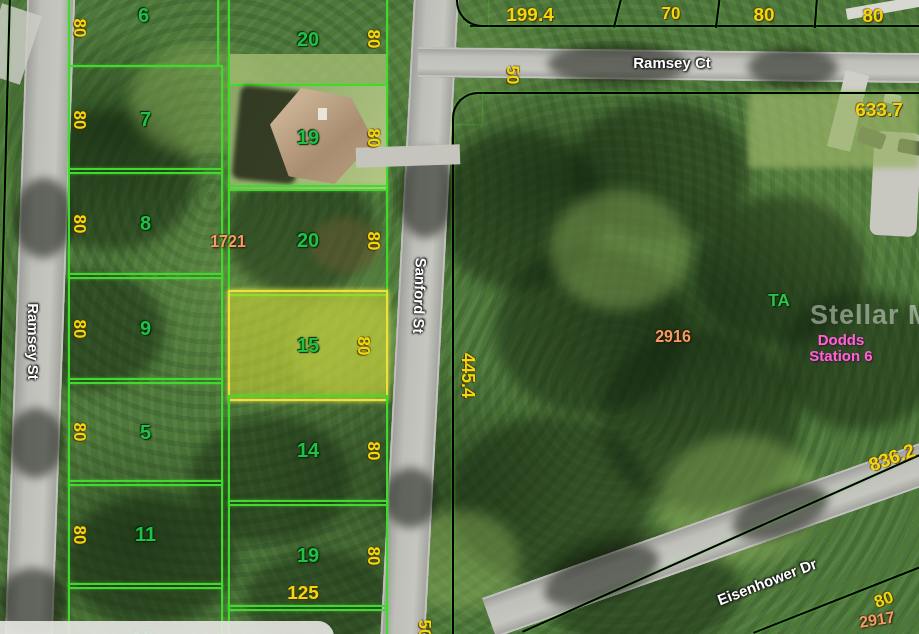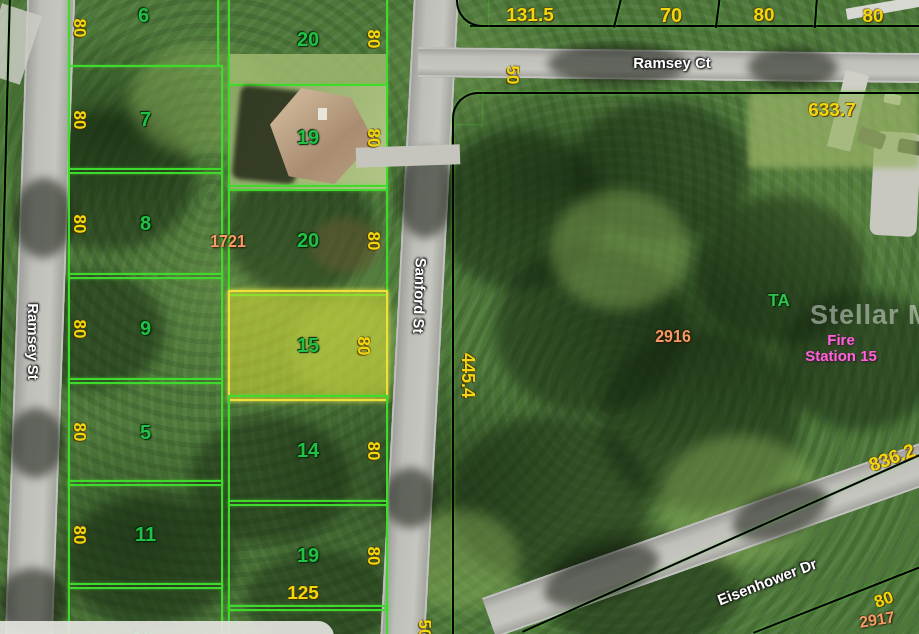--- a/index.html
+++ b/index.html
@@ -174,40 +174,40 @@
       <span class="dim vdim-right">80</span>
       <span class="lotnum">14</span>
     </div>
     <div class="lot" style="left:0;top:500px;width:156px;height:107px;">
       <span class="dim vdim-right">80</span>
       <span class="lotnum">19</span>
     </div>
     <div class="lot" style="left:0;top:605px;width:156px;height:40px;"></div>
   </div>
 
-  <div class="dim" style="left:500px;top:4px;width:60px;font-size:19px;">131.5</div>
-  <div class="dim" style="left:653px;top:4px;width:36px;font-size:20px;">70</div>
+  <div class="dim" style="left:500px;top:4px;width:60px;font-size:19px;">199.4</div>
+  <div class="dim" style="left:653px;top:4px;width:36px;font-size:17px;">70</div>
   <div class="dim" style="left:747px;top:4px;width:34px;font-size:19px;">80</div>
   <div class="dim" style="left:856px;top:5px;width:34px;font-size:19px;">80</div>
   <div class="dim" style="left:492px;top:65px;width:40px;transform:rotate(90deg);">50</div>
-  <div class="dim" style="left:796px;top:99px;width:72px;font-size:19px;">633.7</div>
+  <div class="dim" style="left:843px;top:99px;width:72px;font-size:19px;">633.7</div>
   <div class="dim" style="left:437px;top:365px;width:60px;font-size:18px;transform:rotate(90deg);">445.4</div>
   <div class="dim" style="left:861px;top:447px;width:62px;font-size:19px;transform:rotate(-20deg);">836.2</div>
   <div class="dim" style="left:280px;top:582px;width:46px;font-size:19px;">125</div>
   <div class="dim" style="left:867px;top:590px;width:34px;transform:rotate(-20deg);">80</div>
   <div class="dim" style="left:404px;top:619px;width:40px;transform:rotate(90deg);">50</div>
 
   <div class="parcelnum" style="left:205px;top:233px;width:46px;">1721</div>
   <div class="parcelnum" style="left:650px;top:328px;width:46px;">2916</div>
   <div class="parcelnum" style="left:849px;top:611px;width:56px;transform:rotate(-9deg);">2917</div>
 
   <div class="poi" style="left:763px;top:291px;width:32px;text-align:center;">TA</div>
   <div class="fire" style="left:795px;top:332px;width:92px;">
-    <div>Fire</div>
-    <div>Station 15</div>
+    <div>Dodds</div>
+    <div>Station 6</div>
   </div>
 
   <div class="street" style="left:622px;top:54px;width:100px;">Ramsey Ct</div>
   <div class="street" style="left:-12px;top:333px;width:90px;transform:rotate(90deg);">Ramsey St</div>
   <div class="street" style="left:375px;top:287px;width:90px;transform:rotate(92deg);">Sanford St</div>
   <div class="street" style="left:702px;top:573px;width:130px;transform:rotate(-21deg);">Eisenhower Dr</div>
 
   <div class="watermark" style="left:810px;top:300px;">Stellar MLS</div>
   <div class="attrib" style="left:-6px;top:621px;width:340px;height:18px;"></div>
 

